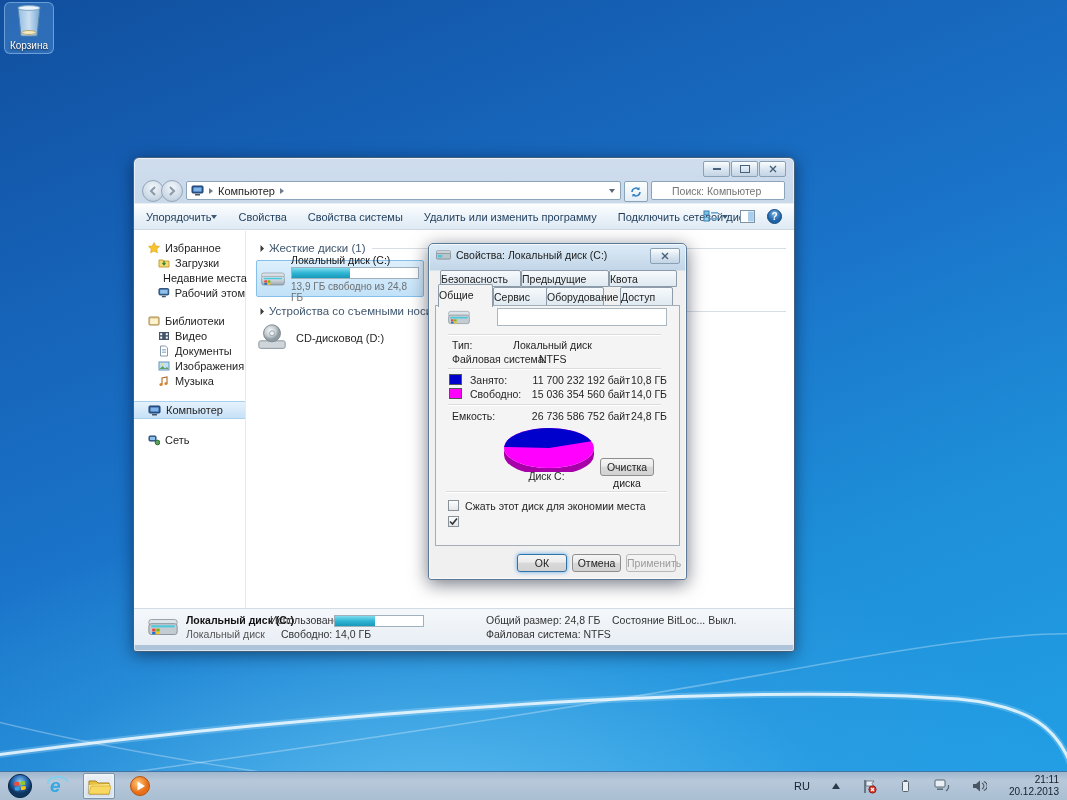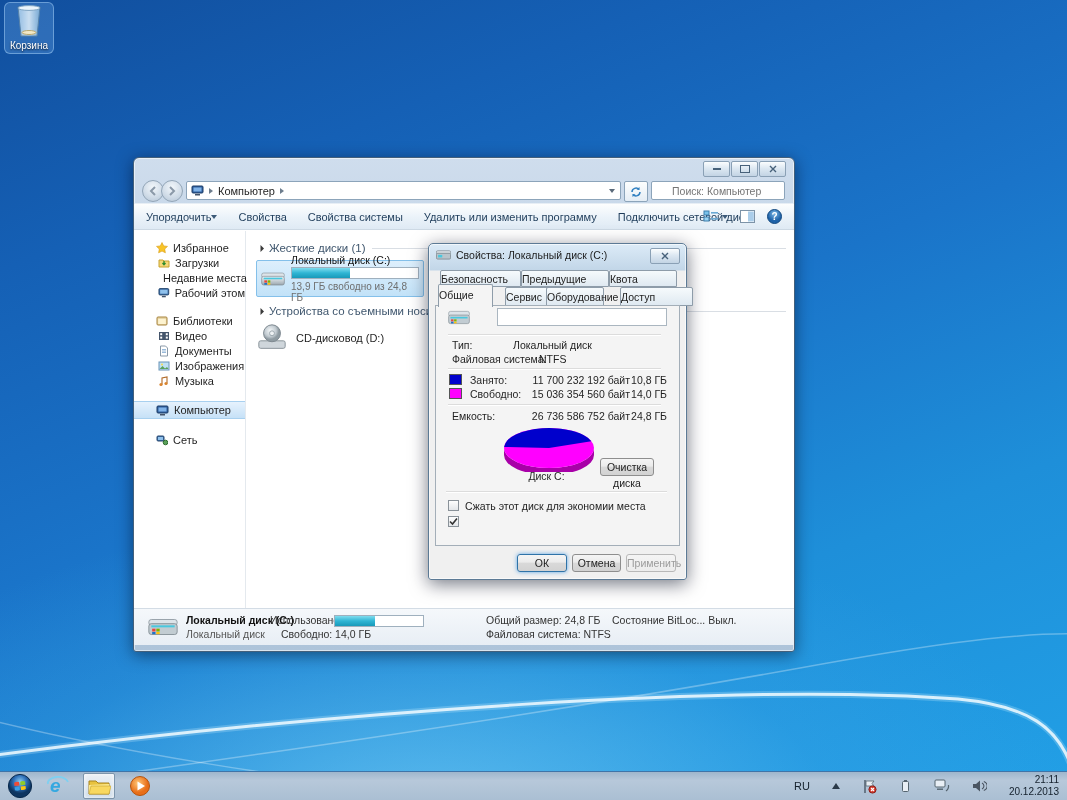--- a/index.html
+++ b/index.html
@@ -45,21 +45,21 @@
   .search input{border:0;outline:0;flex:1;font-size:10.5px;color:#777;padding:0 20px;font-family:inherit;background:transparent}
 
   .toolbar{position:relative;height:25px;background:linear-gradient(#fdfefe,#eaf2f9 55%,#dfeaf4);
            border-top:1px solid #e7eef5;border-bottom:1px solid #cdd9e4;display:flex;align-items:center;padding-left:12px;color:#1e3c5a}
   .titem{margin-right:21px;display:flex;align-items:center;white-space:nowrap}
   .tcaret{width:0;height:0;border-top:4px solid #3c5a78;border-left:3.5px solid transparent;border-right:3.5px solid transparent}
   .tb-right{position:absolute;right:12px;top:0;height:25px;display:flex;align-items:center;gap:12px}
 
   .content{position:relative;height:382px;background:#fff;border-top:1px solid #fff;display:flex}
   .side{width:112px;border-right:1px solid #e4e9ee;padding-top:10px;box-sizing:border-box;background:#fff}
-  .s-item{height:14px;display:flex;align-items:center;gap:5px;padding-left:22px;white-space:nowrap;margin-bottom:1px}
+  .s-item{height:14px;display:flex;align-items:center;gap:5px;padding-left:14px;white-space:nowrap;margin-bottom:1px}
   .s-item.lvl1{padding-left:24px}
   .s-gap{height:13px}
   .s-sel{background:linear-gradient(#e6f2fd,#c6e1f7);border-top:1px solid #a8d0ef;border-bottom:1px solid #a8d0ef;height:16px;margin:2px 0}
   .main{flex:1;padding:8px 0 0 10px;position:relative}
   .group-hdr{display:flex;align-items:center;gap:6px;color:#40576e;margin:3px 0 6px 0;font-size:11.5px}
   .tri{width:0;height:0;border-left:5px solid transparent;border-top:5px solid #3a3a3a;transform:rotate(45deg);margin-left:2px}
   .rule{flex:1;height:1px;background:#d9dee4;margin-right:8px}
   .drive{width:168px;height:37px;display:flex;align-items:center;gap:6px;padding:0 4px;box-sizing:border-box;
          background:linear-gradient(#ddeffc,#c2e2f8);border:1px solid #84c0ea;border-radius:2px;margin-bottom:8px}
   .d-col{flex:1}
@@ -420,23 +420,23 @@
   <div class="dlg-close">
     <svg width="8" height="8" viewBox="0 0 8 8">
         <path d="M1 1 L7 7 M7 1 L1 7" stroke="#47617a" stroke-width="1.4"></path>
       </svg>
   </div>
 
   <div class="tab" style="left:11px;top:26px;width:81px"><span>Безопасность</span></div>
   <div class="tab" style="left:92px;top:26px;width:88px"><span>Предыдущие версии</span></div>
   <div class="tab" style="left:180px;top:26px;width:68px"><span>Квота</span></div>
   <div class="tab active" style="left:9px;width:55px"><span>Общие</span></div>
-  <div class="tab front" style="left:76px;width:72px"><span>Сервис</span></div>
+  <div class="tab front" style="left:64px;width:72px"><span>Сервис</span></div>
   <div class="tab front" style="left:117px;width:58px"><span>Оборудование</span></div>
-  <div class="tab front" style="left:191px;width:73px"><span>Доступ</span></div>
+  <div class="tab front" style="left:191px;width:53px"><span>Доступ</span></div>
   <div class="page"></div>
 
   <svg class="dz" style="left:19px;top:64px" width="22" height="19" viewBox="0 0 36 30">
     <rect x="1" y="5" width="34" height="8" rx="3" fill="#dde4e9" stroke="#8a959d"></rect>
     <rect x="1" y="11" width="34" height="14" rx="3" fill="#c2ccd2" stroke="#7d888f"></rect>
     <rect x="4" y="14" width="28" height="2.6" fill="#49c8de"></rect>
     <rect x="5" y="18" width="4" height="3.4" fill="#e8453c"></rect>
       <rect x="10" y="18" width="4" height="3.4" fill="#7db700"></rect>
     <rect x="5" y="22" width="4" height="2.6" fill="#1e72c8"></rect>
       <rect x="10" y="22" width="4" height="2.6" fill="#ffc20e"></rect>

